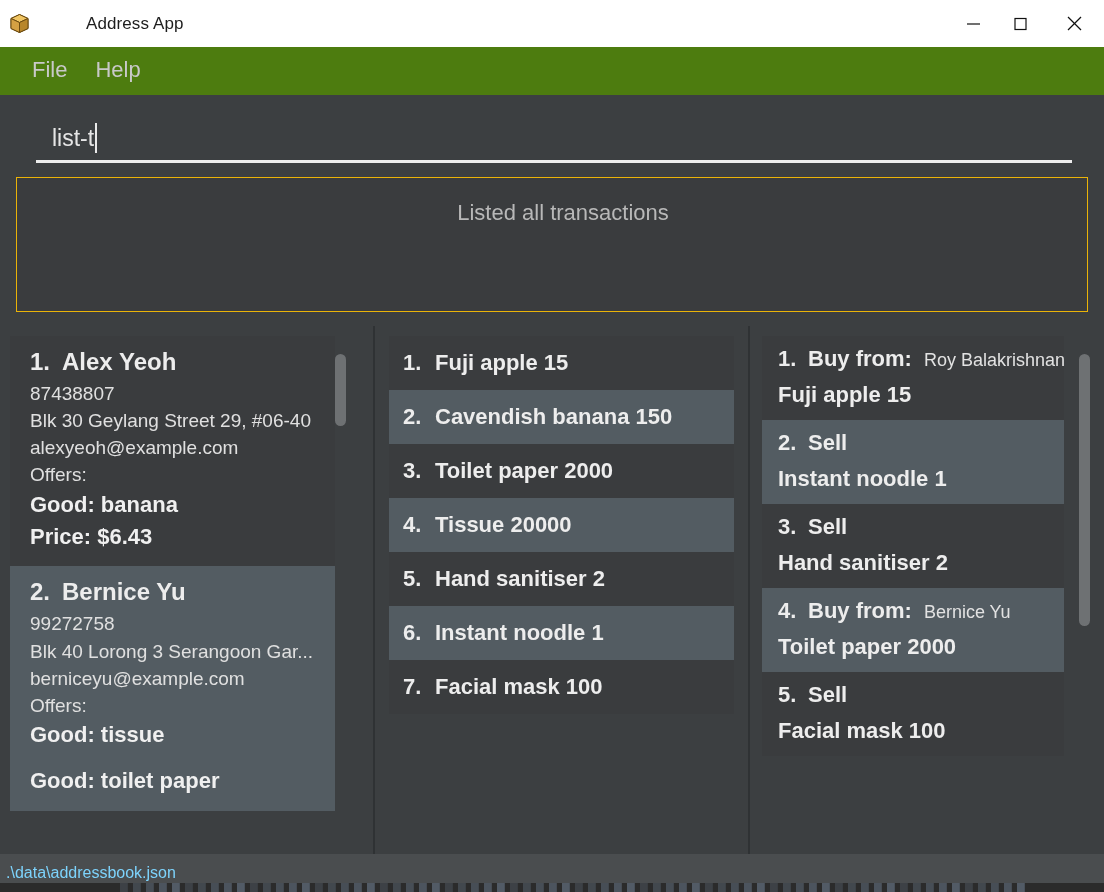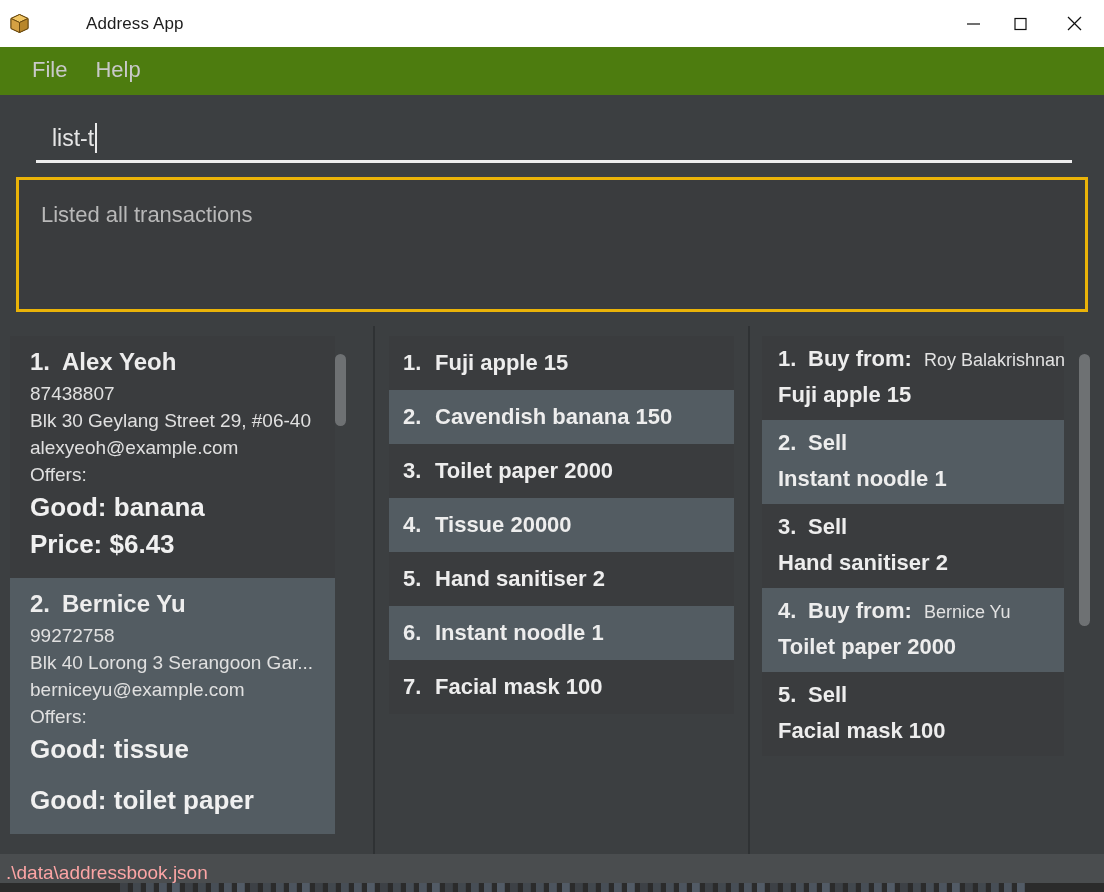--- a/index.html
+++ b/index.html
@@ -122,24 +122,25 @@
     background: #ededed;
   }
 
   
   .result-wrap {
     flex: 0 0 auto;
     padding: 14px 16px 0 16px;
   }
   .result-box {
     height: 135px;
-    border: 3px solid #eab308;
+    border: 1px solid #eab308;
     background: #3a3c3e;
     box-sizing: border-box;
     padding: 22px 0 0 22px;
+    text-align: center;
   }
   .result-text {
     font-size: 22px;
     color: #b8b8b8;
     white-space: pre-wrap;
   }
 
   
   .panels {
     flex: 1 1 auto;
@@ -179,21 +180,21 @@
   }
   .person-head .idx { margin-right: 12px; }
   .person-line {
     font-size: 19px;
     color: #e0e0e0;
     line-height: 1.43;
     white-space: nowrap;
     overflow: hidden;
   }
   .offer-line {
-    font-size: 26px;
+    font-size: 22px;
     font-weight: bold;
     color: #f0f0f0;
     line-height: 1.45;
     white-space: nowrap;
   }
   .offer-gap { height: 14px; }
 
   
   .good-row {
     height: 54px;
@@ -259,22 +260,22 @@
   .statusbar {
     flex: 0 0 auto;
     height: 38px;
     background: #4a4d4f;
     display: flex;
     align-items: center;
     padding-left: 6px;
     box-sizing: border-box;
   }
   .status-text {
-    font-size: 19px;
-    color: #fca5a5;
+    font-size: 16px;
+    color: #7dd3fc;
     white-space: nowrap;
   }
 
   
   .bg-sliver {
     position: absolute;
     left: 0;
     bottom: 0;
     width: 1104px;
     height: 9px;

